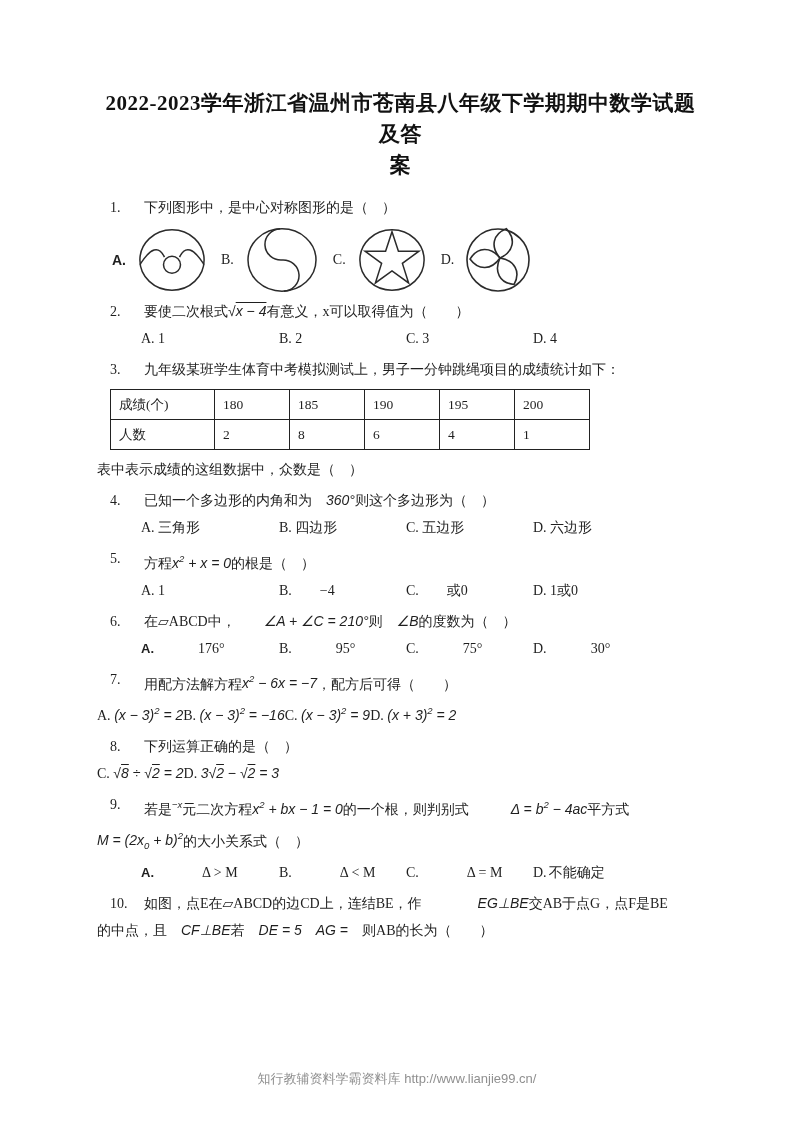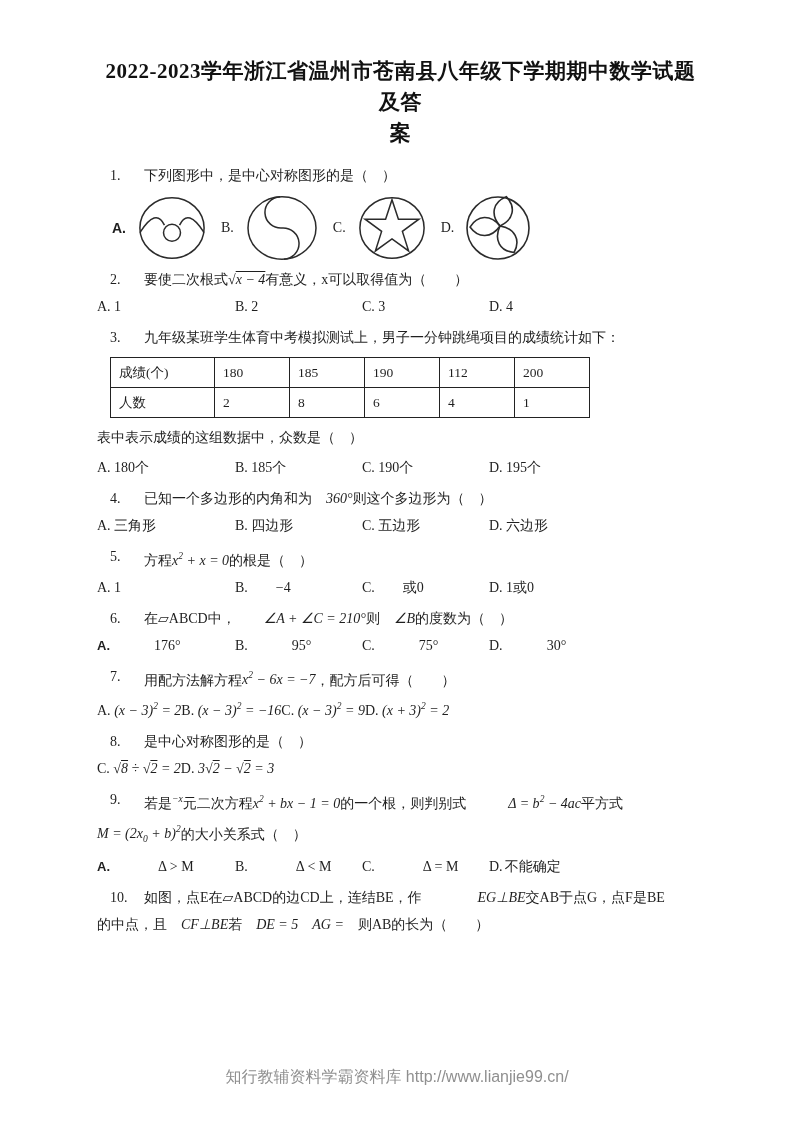--- a/index.html
+++ b/index.html
@@ -1,55 +1,55 @@
 <!DOCTYPE html>
 <html><head>
 <meta charset="utf-8">
 <style>
   html,body{margin:0;padding:0;background:#ffffff;}
   .sheet{
     width:794px;height:1122px;margin:0 auto;background:#fff;position:relative;
     font-family:"Liberation Serif","DejaVu Serif",serif;color:#1f1f1f;overflow:hidden;
   }
-  .content{padding:56px 90px 0 97px;}
+  .content{padding:88px 90px 0 97px;}
   .title{
     font-size:21px;font-weight:bold;text-align:center;line-height:31px;
     margin:0 0 13px 0;color:#111;letter-spacing:0.5px;
   }
   .row{font-size:14px;line-height:27px;}
   .qrow{display:flex;}
   .qnum{flex:0 0 47px;padding-left:13px;box-sizing:border-box;}
   .qstem{flex:1;}
   .block{margin-top:4px;}
   .opts{display:grid;grid-template-columns:138px 127px 127px auto;font-size:14px;line-height:27px;}
-  .optcell{white-space:nowrap;}
+  .optcell{white-space:nowrap;margin-left:44px;}
   .oval{margin-left:44px;}
   .oval9{margin-left:48px;}
   .oval9.tight{margin-left:2px;font-style:normal;}
   .slabel{font-family:"Liberation Sans","DejaVu Sans",sans-serif;font-weight:bold;font-size:13px;}
-  .m{font-style:italic;font-family:Liberation Serif, serif;}
+  .m{font-style:italic;font-family:Liberation Sans, sans-serif;}
   .rad{text-decoration:overline;}
   sup{font-size:0.68em;}
   sub{font-size:0.68em;}
   .figrow{display:flex;align-items:center;margin:5px 0 2px 0;}
   .figlabel{font-size:14px;margin:0 10px 0 13px;}
   .figlabel.first{font-family:"Liberation Sans","DejaVu Sans",sans-serif;font-weight:bold;}
   .fig{display:block;}
   .fig path,.fig circle,.fig ellipse,.fig polygon{fill:none;stroke:#2b2b2b;stroke-width:1.6;}
   .qtable{border-collapse:collapse;margin:6px 0 6px 13px;}
   .qtable td{
     border:1.5px solid #222;height:29px;font-size:13.5px;padding:0 0 0 8px;
     vertical-align:middle;
   }
   .qtable td.c0{width:95px;}
   .qtable td.c{width:66px;}
   .jam{font-size:14px;line-height:27px;}
   .footer{
     position:absolute;left:0;right:0;bottom:34px;text-align:center;
-    color:#8f8f8f;font-size:16px;font-family:"Liberation Sans","DejaVu Sans",sans-serif;
+    color:#8f8f8f;font-size:13px;font-family:"Liberation Sans","DejaVu Sans",sans-serif;
   }
 </style>
 </head>
 <body>
 
 <div class="sheet">
   <div class="content">
 
     <h1 class="title"><span>2022-2023学年浙江省温州市苍南县八年级下学期期中数学试题及答</span><br><span>案</span></h1>
 
@@ -106,40 +106,34 @@
         <span class="qnum">3.</span>
         <span class="qstem">九年级某班学生体育中考模拟测试上，男子一分钟跳绳项目的成绩统计如下：</span>
       </div>
       <table class="qtable">
         <tbody>
             <tr>
           <td class="c0">成绩(个)</td>
           <td class="c">180</td>
           <td class="c">185</td>
           <td class="c">190</td>
-          <td class="c">112</td>
+          <td class="c">195</td>
           <td class="c">200</td>
         </tr>
         <tr>
           <td class="c0">人数</td>
           <td class="c">2</td>
           <td class="c">8</td>
           <td class="c">6</td>
           <td class="c">4</td>
           <td class="c">1</td>
         </tr>
       </tbody>
         </table>
       <div class="row">表中表示成绩的这组数据中，众数是（　）</div>
-      <div class="opts" style="margin-top:3px">
-        <span class="optcell">A. 180个</span>
-        <span class="optcell">B. 185个</span>
-        <span class="optcell">C. 190个</span>
-        <span class="optcell">D. 195个</span>
-      </div>
     </div>
 
     <div class="block">
       <div class="row qrow">
         <span class="qnum">4.</span>
         <span class="qstem">已知一个多边形的内角和为　<i class="m">360°</i>则这个多边形为（　）</span>
       </div>
       <div class="opts">
         <span class="optcell">A. 三角形</span>
         <span class="optcell">B. 四边形</span>
@@ -178,21 +172,21 @@
       <div class="row qrow">
         <span class="qnum">7.</span>
         <span class="qstem">用配方法解方程<i class="m">x<sup>2</sup> − 6x = −7</i>，配方后可得（　　）</span>
       </div>
       <div class="row jam">A. <i class="m">(x − 3)<sup>2</sup> = 2</i>B. <i class="m">(x − 3)<sup>2</sup> = −16</i>C. <i class="m">(x − 3)<sup>2</sup> = 9</i>D. <i class="m">(x + 3)<sup>2</sup> = 2</i></div>
     </div>
 
     <div class="block">
       <div class="row qrow">
         <span class="qnum">8.</span>
-        <span class="qstem">是中心对称图形的是（　）</span>
+        <span class="qstem">下列运算正确的是（　）</span>
       </div>
       <div class="row jam">C. <i class="m">√<span class="rad">8</span> ÷ √<span class="rad">2</span> = 2</i>D. <i class="m">3√<span class="rad">2</span> − √<span class="rad">2</span> = 3</i></div>
     </div>
 
     <div class="block">
       <div class="row qrow">
         <span class="qnum">9.</span>
         <span class="qstem">若是<i class="m"><sup>−x</sup></i>元二次方程<i class="m">x<sup>2</sup> + bx − 1 = 0</i>的一个根，则判别式　　　<i class="m">Δ = b<sup>2</sup> − 4ac</i>平方式</span>
       </div>
       <div class="row jam"><i class="m">M = (2x<sub>0</sub> + b)<sup>2</sup></i>的大小关系式（　）</div>

